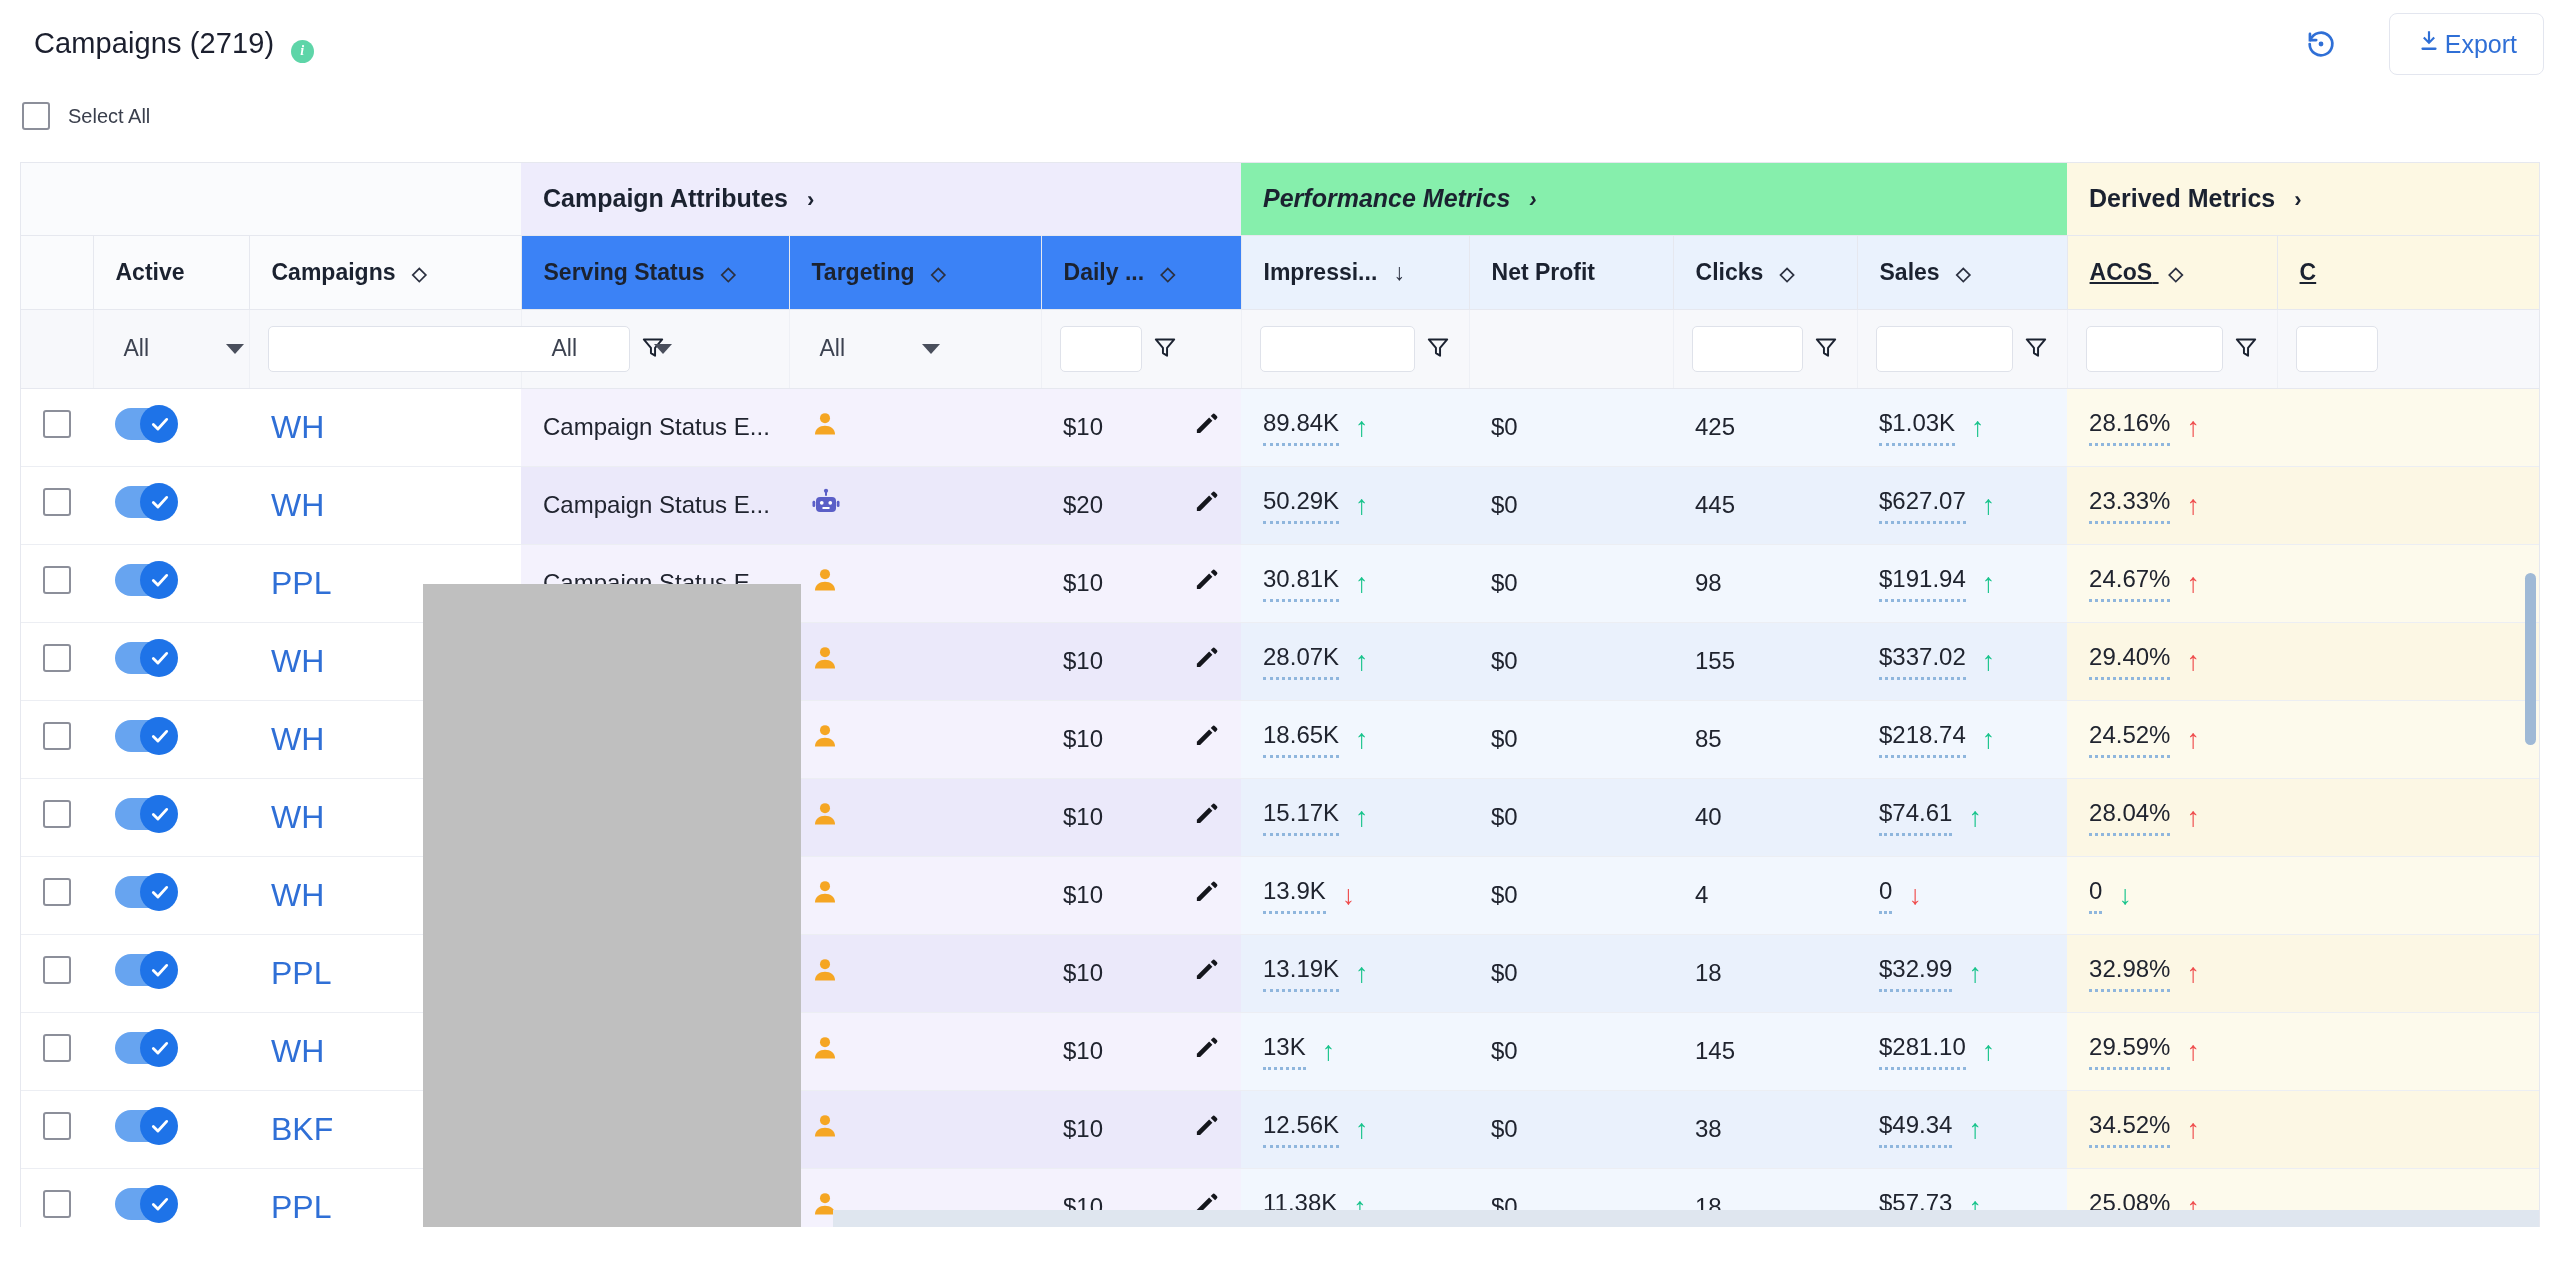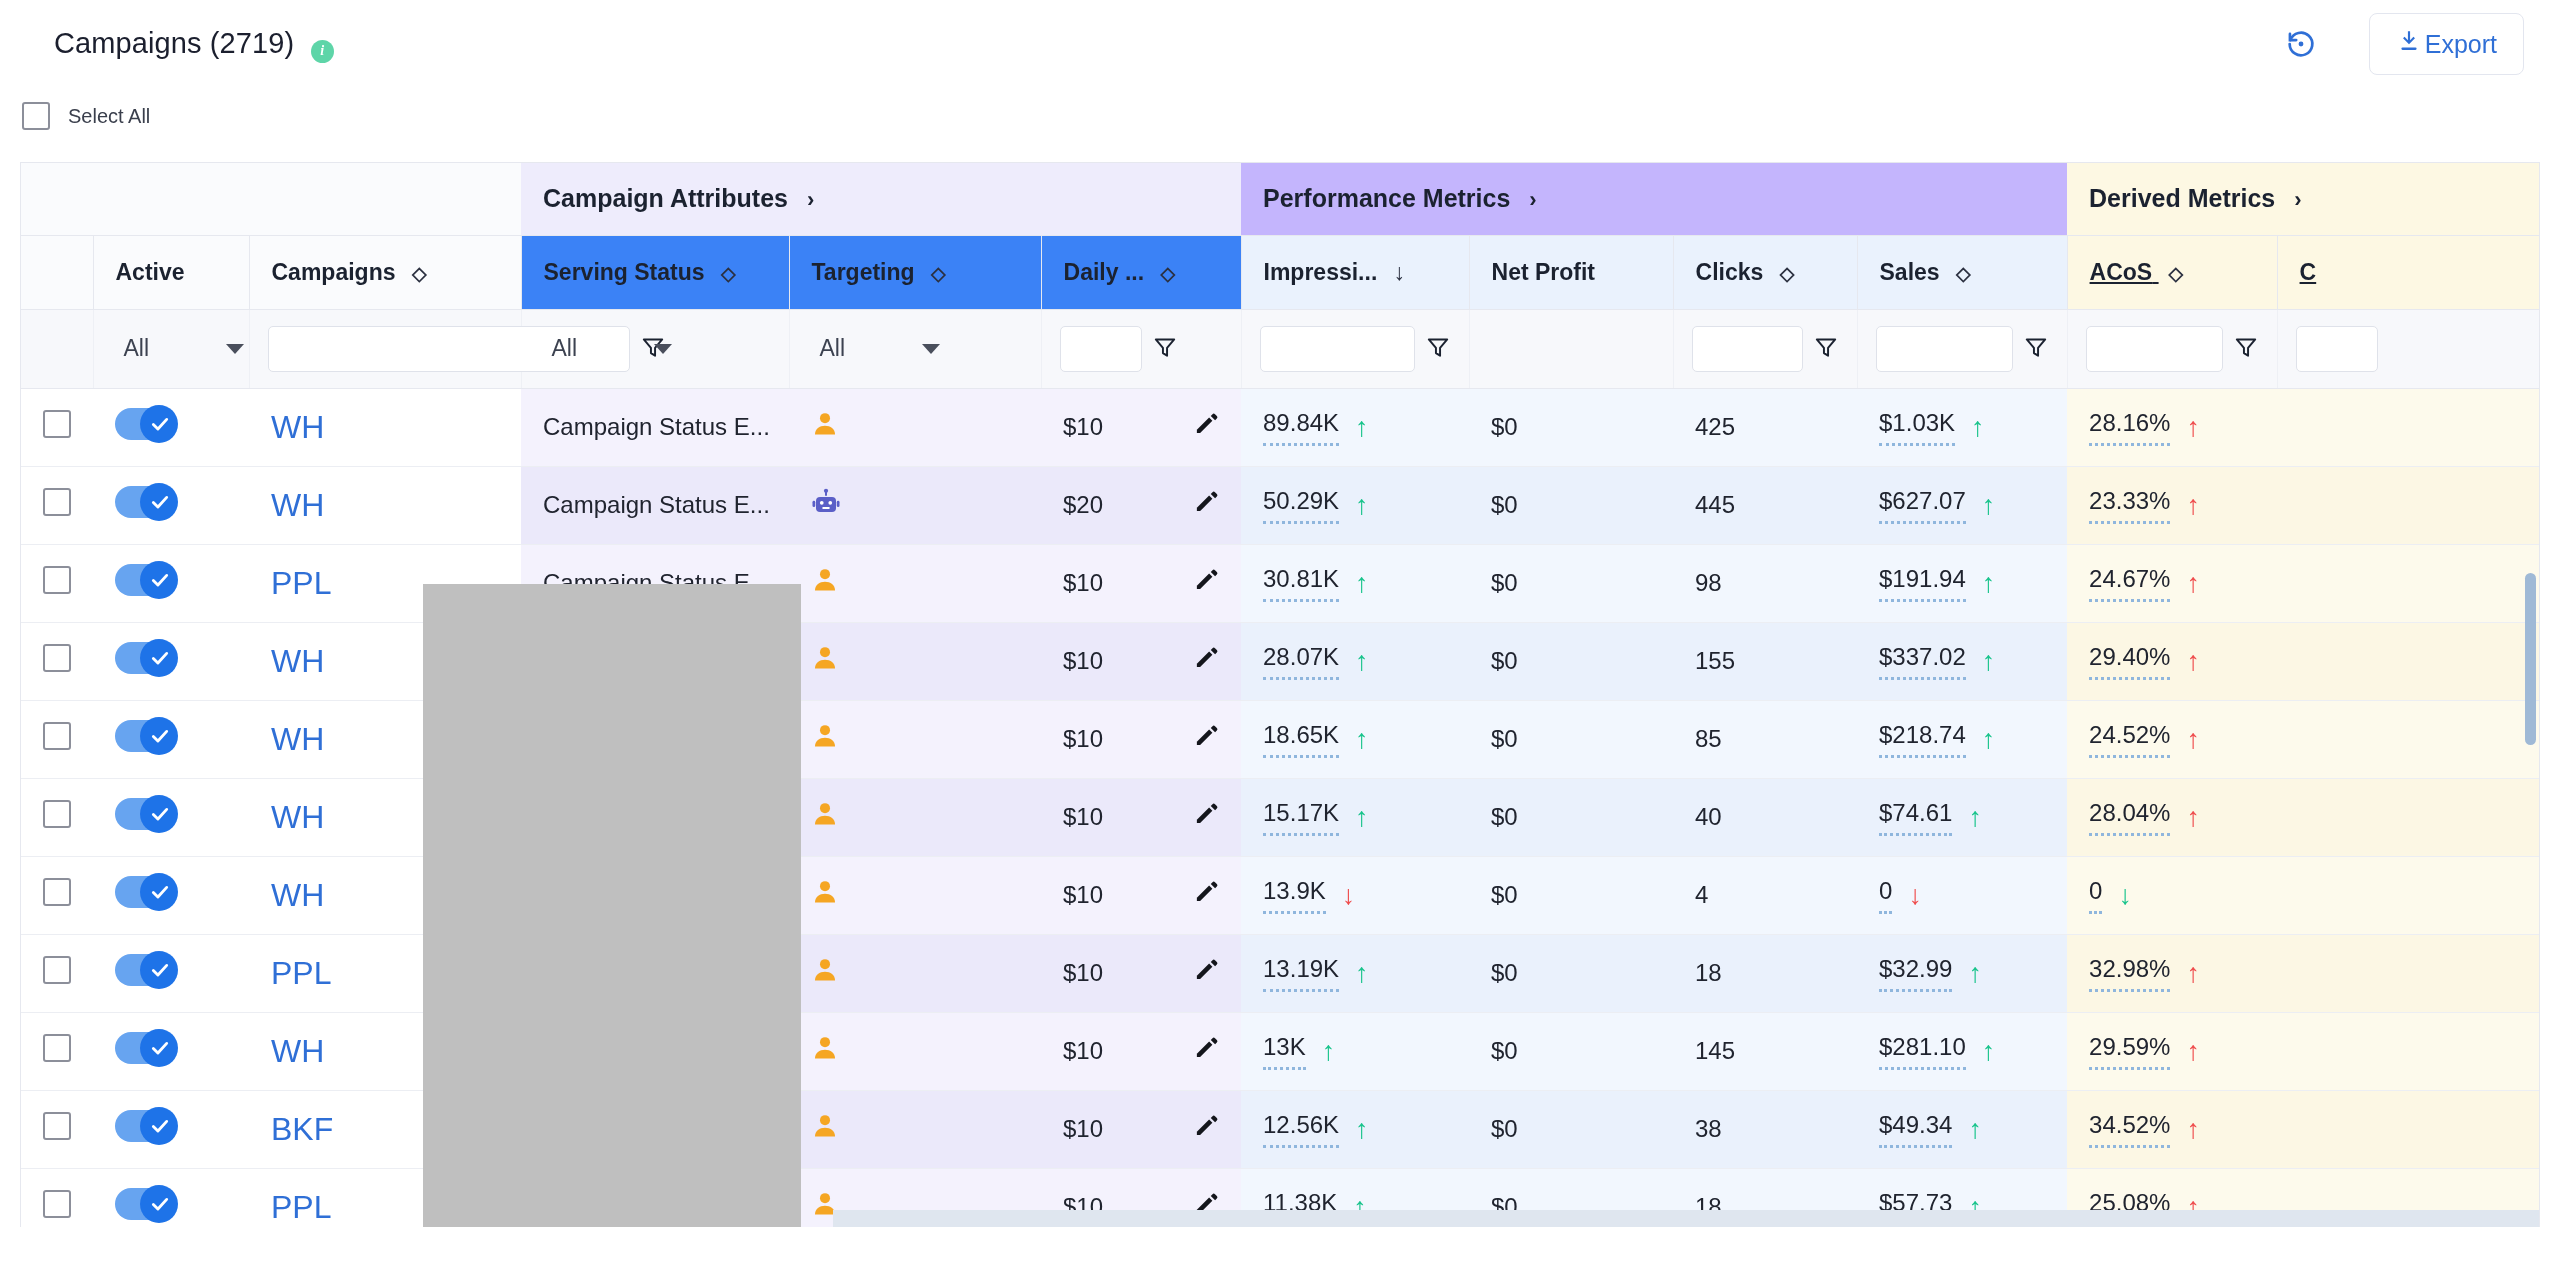--- a/index.html
+++ b/index.html
@@ -8,21 +8,21 @@
     background: #ffffff;
     font-family: "Liberation Sans", sans-serif;
     overflow: hidden;
   }
 
   
   .topbar {
     position: relative;
     height: 88px;
     display: flex; align-items: center;
-    padding: 0 54px;
+    padding: 0 34px;
   }
   .page-title {
     font-size: 29px; font-weight: 400; color: #1b1f2e;
     letter-spacing: .1px;
   }
   .info-badge {
     display: inline-flex; align-items: center; justify-content: center;
     width: 23px; height: 23px; border-radius: 50%;
     background: #5ed5a8; color: #ffffff;
     font-size: 14px; font-style: italic; font-weight: 700;
@@ -72,21 +72,21 @@
 
   
   tr.group-row th {
     height: 72px; padding: 0 0 0 22px;
     font-size: 25px; font-weight: 700; color: #1b2230;
     text-align: left; vertical-align: middle;
     border-bottom: 1px solid #e6e8ef;
   }
   .grp-blank  { background: #fafbfd; }
   .grp-attr   { background: #eeecfc; }
-  .grp-perf   { background: #c4b5fd; }
+  .grp-perf   { background: #86efac; font-style: italic; }
   .grp-deriv  { background: #fdf8e3; }
   .chev { font-size: 22px; font-weight: 600; margin-left: 12px; display:inline-block; }
 
   
   tr.col-row th {
     height: 74px; padding: 0 22px;
     font-size: 23px; font-weight: 700; color: #1b2230;
     text-align: left; vertical-align: middle;
     border-bottom: 1px solid #e6e8ef;
     border-left: 1px solid #e6e8ef;

